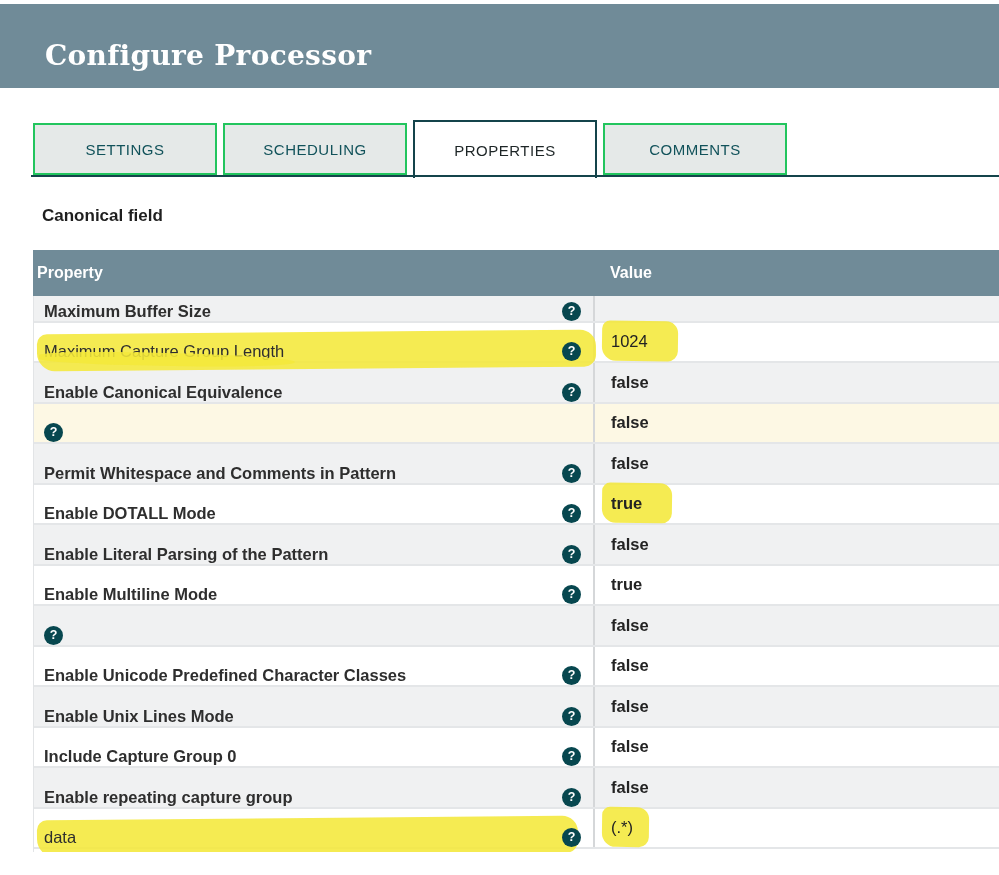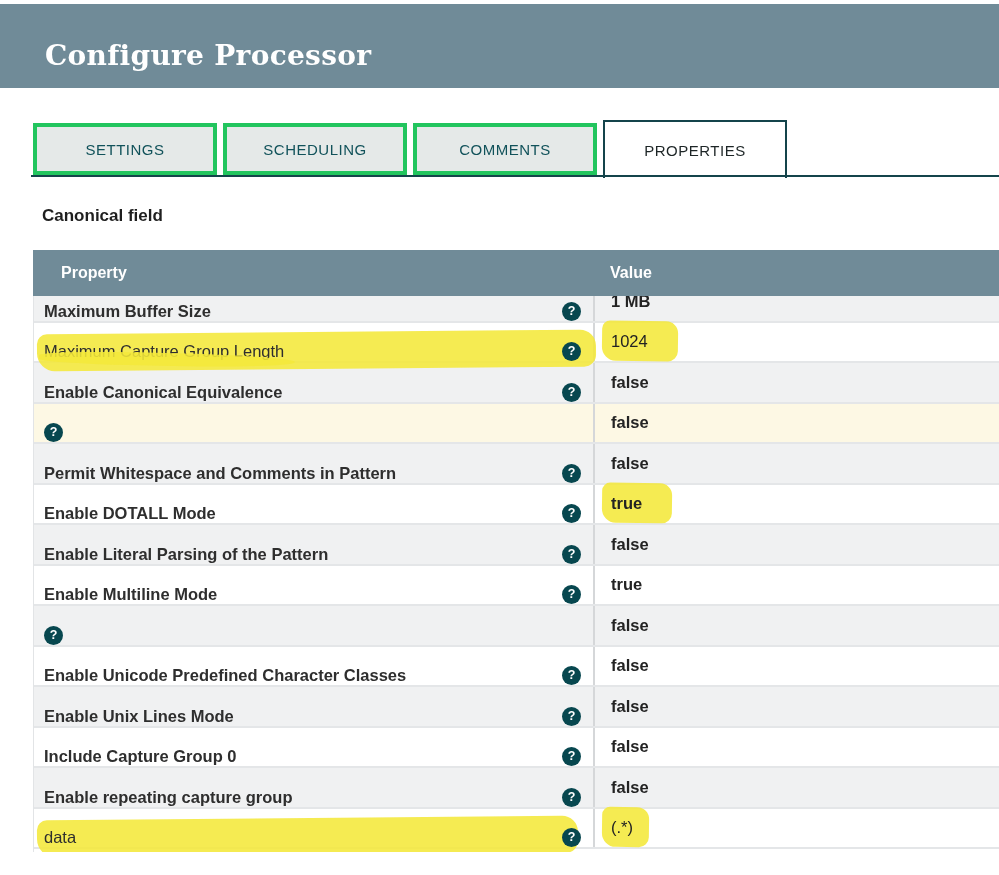--- a/index.html
+++ b/index.html
@@ -17,21 +17,21 @@
     font-family:"DejaVu Serif",serif;font-weight:700;
     font-size:28px;color:#ffffff;letter-spacing:.3px;
   }
   
   .tabs{
     position:absolute;left:33px;top:120px;height:58px;
     display:flex;gap:6px;align-items:flex-start;z-index:1;
   }
   .tab{
     box-sizing:border-box;width:184px;height:52px;margin-top:3px;
-    background:#e5e9e8;border:4px solid #22c55e;
+    background:#e5e9e8;border:2px solid #22c55e;
     display:flex;align-items:center;justify-content:center;
     font-size:15px;font-weight:500;letter-spacing:.5px;color:#11525a;
     cursor:pointer;position:relative;z-index:1;
   }
   .tab.active{
     margin-top:0;height:58px;background:#ffffff;
     border:2px solid #14444b;border-bottom:none;
     color:#1d2526;font-weight:500;z-index:3;
   }
   .tabline{
@@ -42,21 +42,21 @@
   .required{
     position:absolute;left:42px;top:206px;
     font-size:17px;font-weight:bold;color:#1f1f1f;
   }
   
   .table{position:absolute;left:33px;top:250px;width:966px;}
   .thead{
     height:46px;background:#708b98;display:flex;align-items:center;
     color:#ffffff;font-weight:bold;font-size:16px;
   }
-  .th-prop{width:561px;box-sizing:border-box;padding-left:28px;}
+  .th-prop{width:561px;box-sizing:border-box;padding-left:4px;}
   .th-val{padding-left:16px;}
   .tbody{height:556px;overflow:hidden;border-left:1px solid #e2e4e6;}
   .row{
     height:40.5px;box-sizing:border-box;display:flex;
     border-bottom:2px solid #e4e6e8;cursor:pointer;
   }
   .row:first-child{margin-top:-14px;}
   .bg-white{background:#ffffff;}
   .bg-gray{background:#f0f1f2;}
   .bg-cream{background:#fdf8e4;}
@@ -97,41 +97,38 @@
 </head>
 <body>
 
 <div class="titlebar">
   <h1>Configure Processor</h1>
 </div>
 
 <div class="tabs" id="tabbar">
     <div class="tab">SETTINGS</div>
     <div class="tab">SCHEDULING</div>
+    <div class="tab active">PROPERTIES</div>
     <div class="tab">COMMENTS</div>
-    <div class="tab active">PROPERTIES</div>
   </div>
 <div class="tabline"></div>
 
 <div class="required">Canonical field</div>
 
 <div class="table">
   <div class="thead">
     <div class="th-prop">Property</div>
     <div class="th-val">Value</div>
   </div>
   <div class="tbody" id="rows">
       <div class="row bg-gray">
         <div class="cell-prop">
           <span class="prop-label bold">Maximum Buffer Size</span>
           <span class="help">?</span>
         </div>
-        <div class="cell-val">
-          <span class="val-label bold">1 MB</span>
-        </div>
       </div>
       <div class="row bg-white">
         <div class="cell-prop">
           <span class="prop-label hl hl-wide">Maximum Capture Group Length</span>
           <div class="tail"></div>
           <span class="help">?</span>
         </div>
         <div class="cell-val">
           <span class="val-label hl hl-val">1024</span>
         </div>

